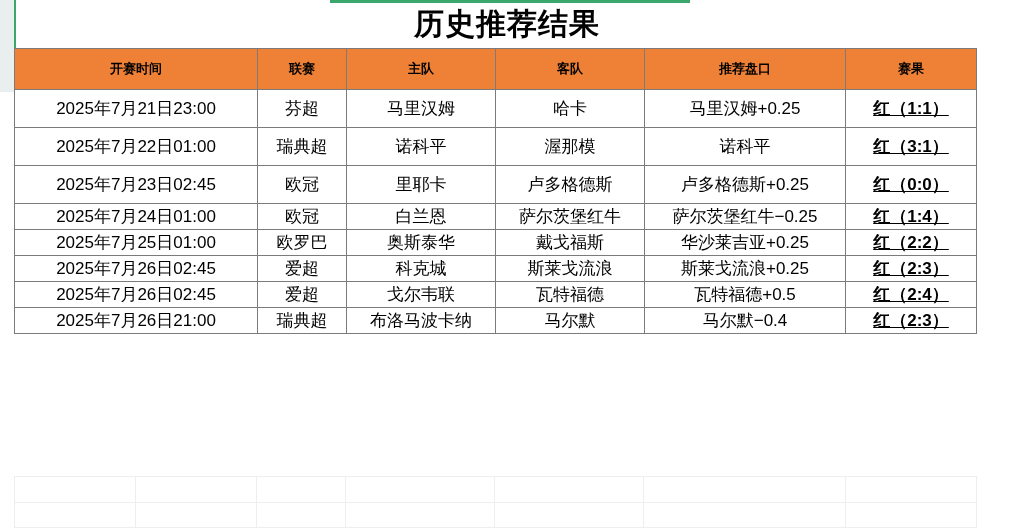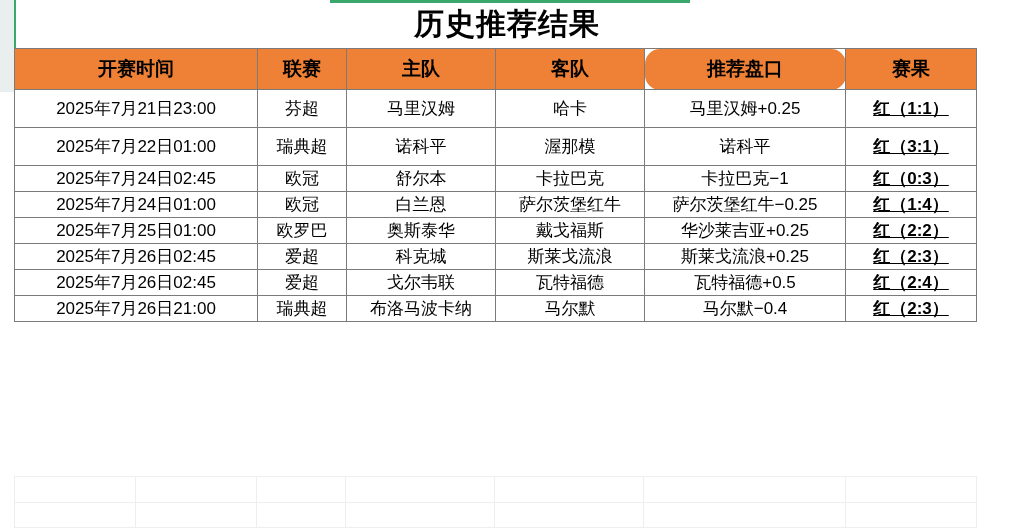--- a/index.html
+++ b/index.html
@@ -63,34 +63,34 @@
     color: #000000;
     text-align: center;
     padding: 0;
     white-space: nowrap;
     overflow: hidden;
   }
   table.grid th {
     background: #ef8136;
     font-weight: bold;
     height: 40px;
-    font-size: 19px;
+    font-size: 13px;
   }
   table.grid td {
     height: 37px;
     background: #ffffff;
   }
   tbody tr.compact td {
     height: 25px;
   }
   .c-time { width: 242px; }
   .c-league { width: 88px; }
   .c-home { width: 148px; margin-left: 24px; }
   .c-away { width: 148px; }
-  .c-hand { width: 200px; border-radius: 15px; }
+  .c-hand { width: 200px; }
   .c-res { width: 130px; }
   .result {
     color: #e8231a;
     font-weight: bold;
     text-decoration: underline;
   }
   .bottom-blank {
     position: absolute;
     left: 14px;
     top: 476px;
@@ -144,27 +144,27 @@
         <td class="c-res result">红（1:1）</td>
       </tr>
       <tr>
         <td class="c-time">2025年7月22日01:00</td>
         <td class="c-league">瑞典超</td>
         <td class="c-home">诺科平</td>
         <td class="c-away">渥那模</td>
         <td class="c-hand">诺科平</td>
         <td class="c-res result">红（3:1）</td>
       </tr>
-      <tr class="compact">
-        <td class="c-time">2025年7月24日02:45</td>
+      <tr>
+        <td class="c-time">2025年7月23日02:45</td>
         <td class="c-league">欧冠</td>
-        <td class="c-home">舒尔本</td>
-        <td class="c-away">卡拉巴克</td>
-        <td class="c-hand">卡拉巴克−1</td>
-        <td class="c-res result">红（0:3）</td>
+        <td class="c-home">里耶卡</td>
+        <td class="c-away">卢多格德斯</td>
+        <td class="c-hand">卢多格德斯+0.25</td>
+        <td class="c-res result">红（0:0）</td>
       </tr>
       <tr class="compact">
         <td class="c-time">2025年7月24日01:00</td>
         <td class="c-league">欧冠</td>
         <td class="c-home">白兰恩</td>
         <td class="c-away">萨尔茨堡红牛</td>
         <td class="c-hand">萨尔茨堡红牛−0.25</td>
         <td class="c-res result">红（1:4）</td>
       </tr>
       <tr class="compact">

